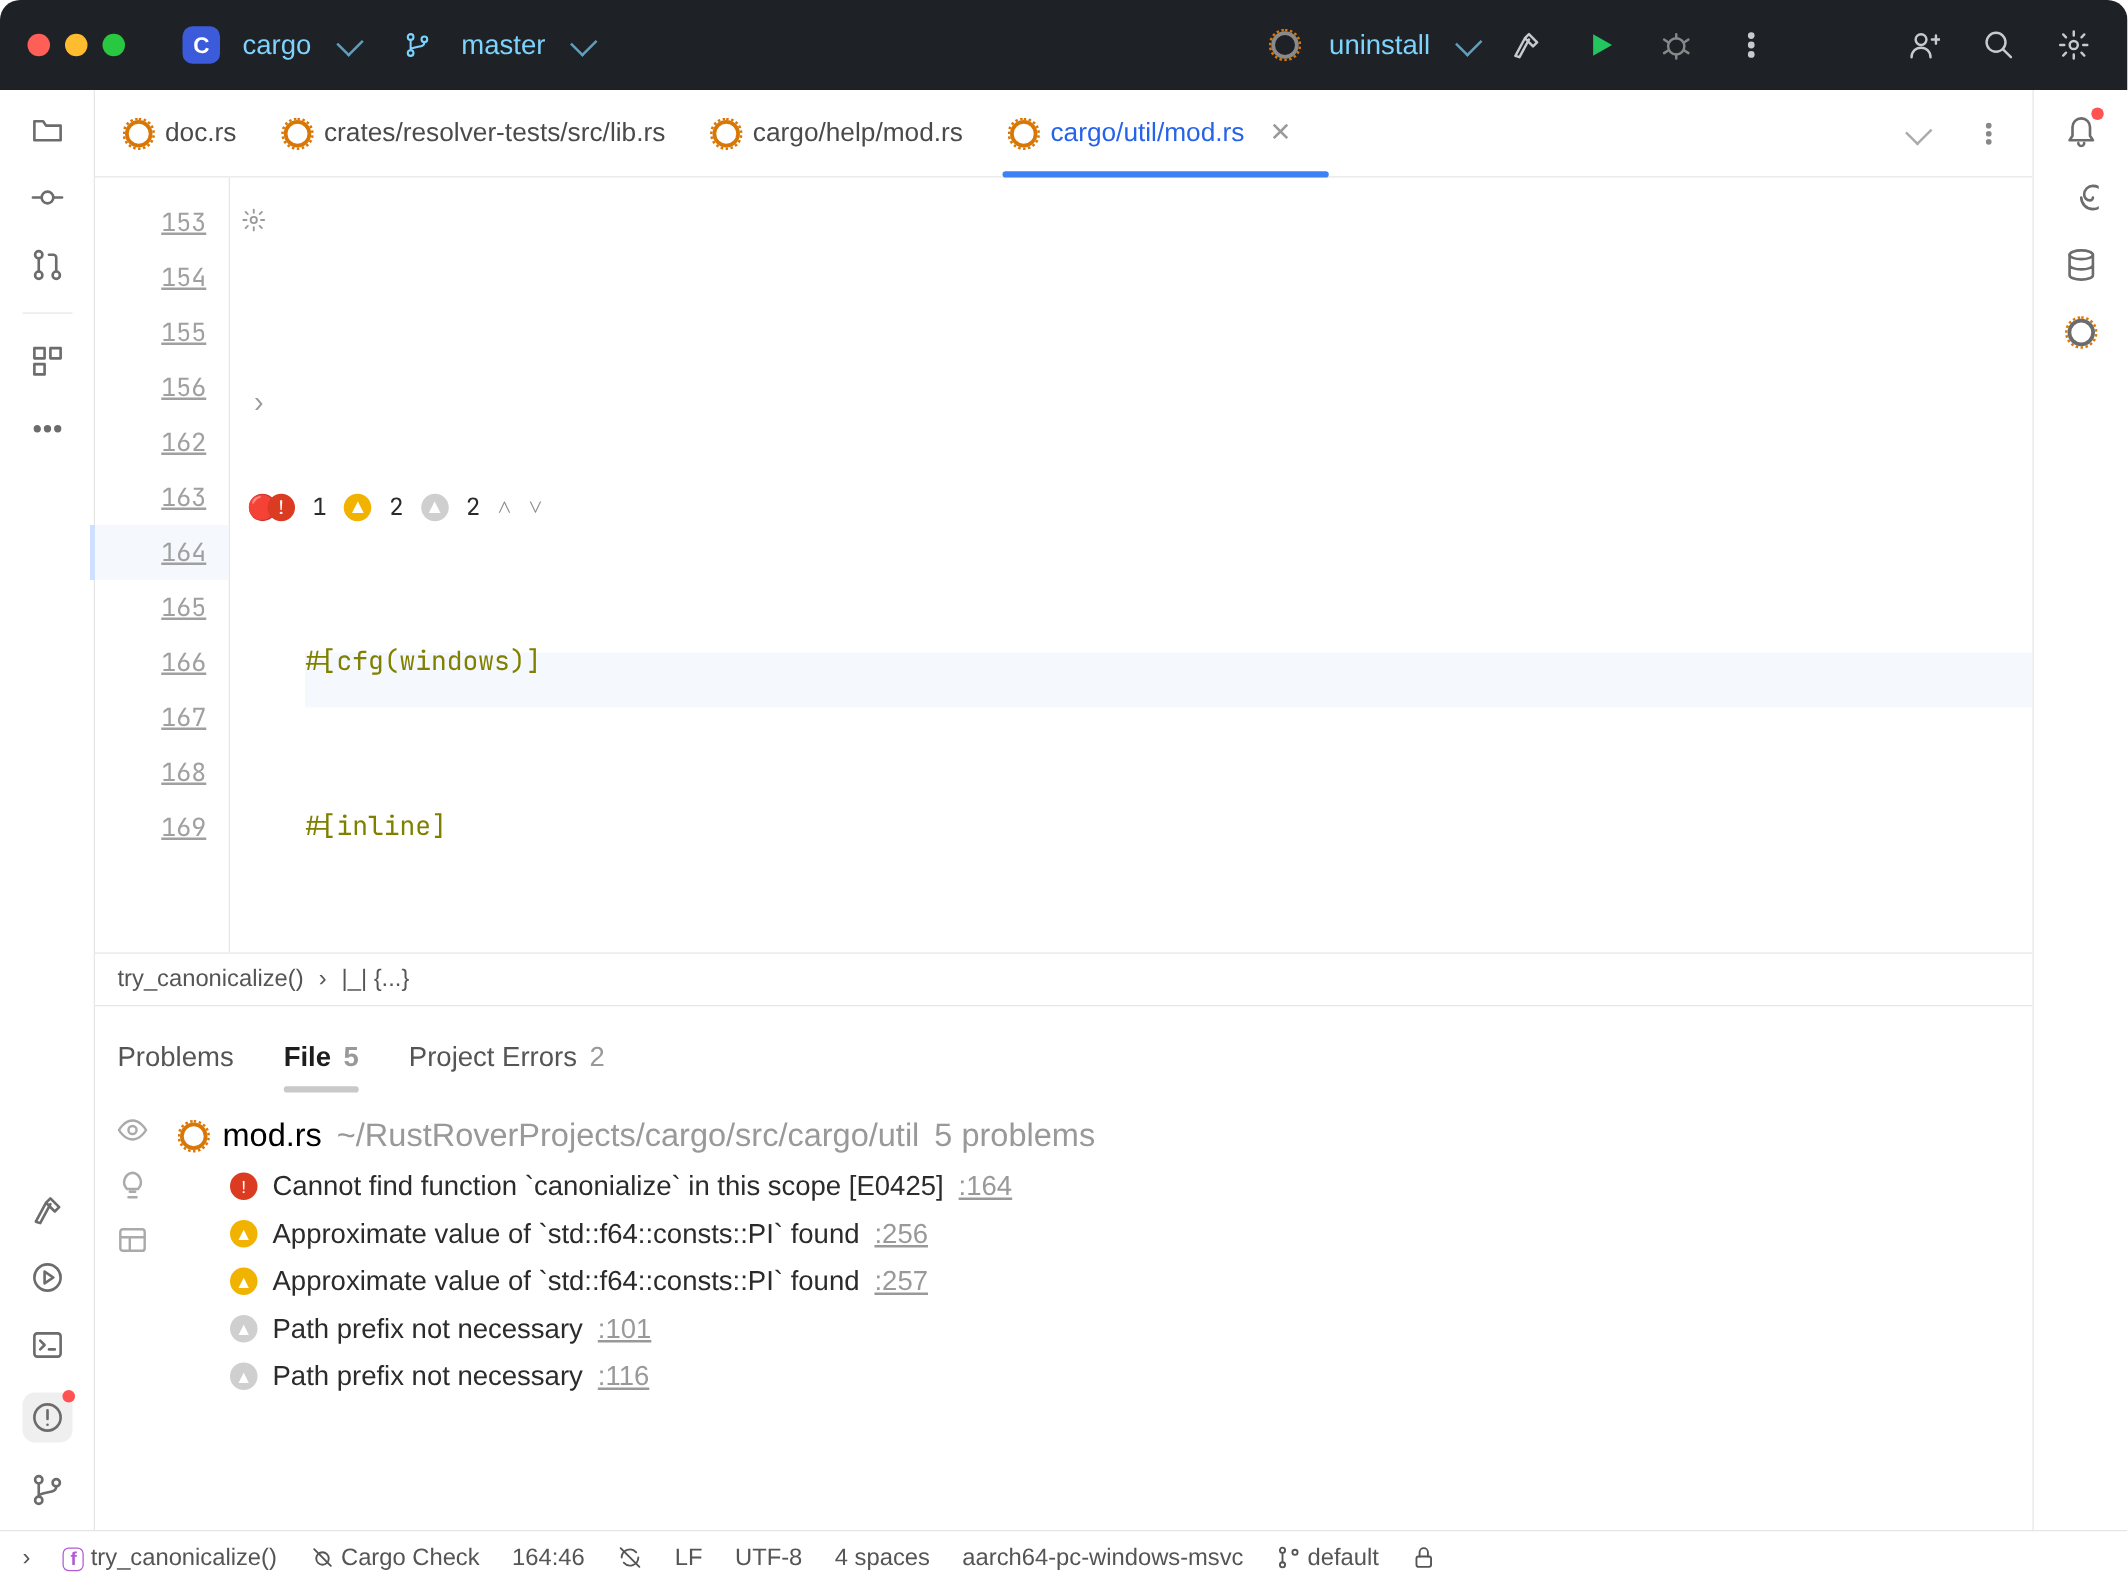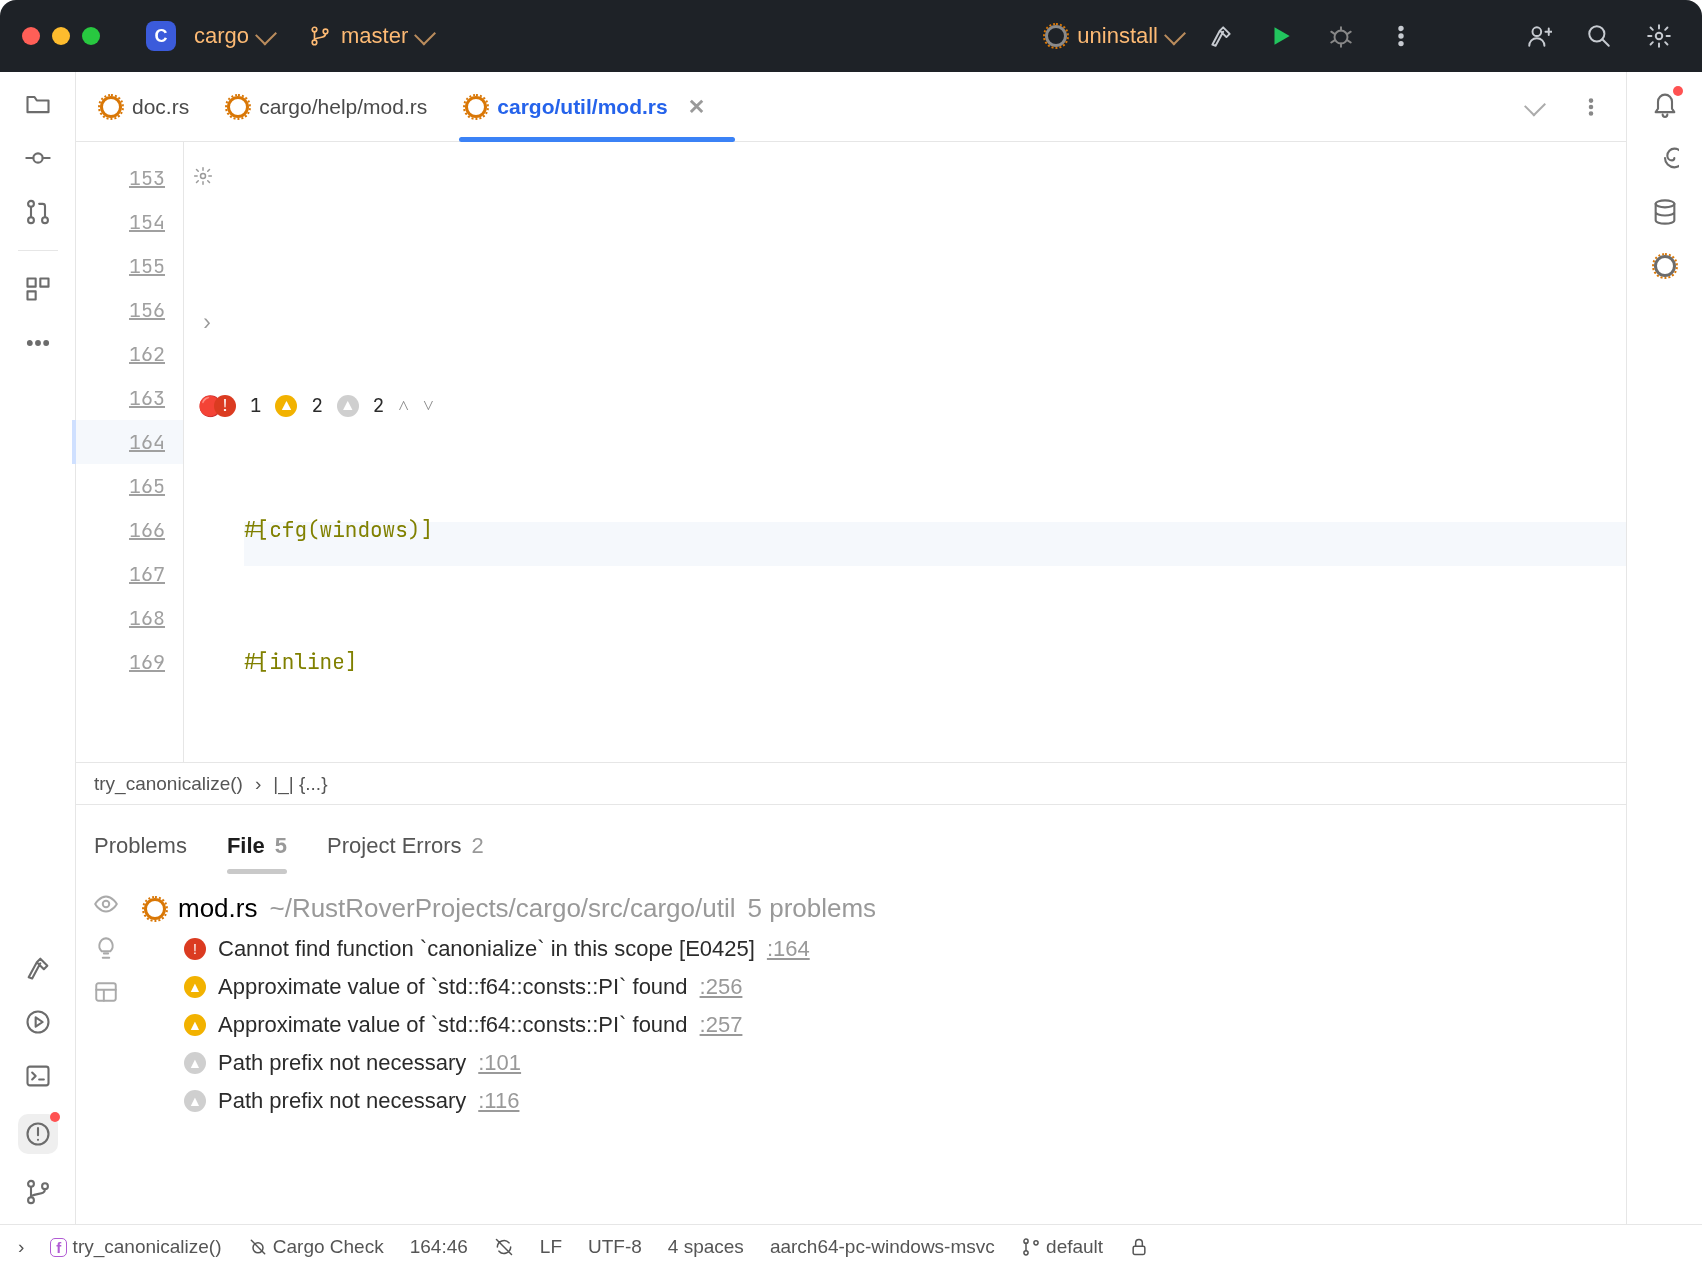--- a/index.html
+++ b/index.html
@@ -23,21 +23,21 @@
     --warn-yellow:#f2b200;
     --warn-gray:#cfcfcf;
   }
 
   
   .titlebar{height:72px;background:var(--titlebar-bg);color:var(--titlebar-fg);display:flex;align-items:center;padding:0 22px;gap:18px;border-top-left-radius:16px;border-top-right-radius:16px;}
   .traffic{display:flex;gap:12px;}
   .dot{width:18px;height:18px;border-radius:50%;}
   .dot.r{background:#ff5f57;} .dot.y{background:#febc2e;} .dot.g{background:#28c840;}
   .proj-badge{width:30px;height:30px;border-radius:8px;background:#3b5bdb;display:flex;align-items:center;justify-content:center;color:#fff;font-weight:700;font-size:18px;margin-left:28px;}
-  .tb-item{display:flex;align-items:center;gap:10px;font-size:22px;color:#fdba74;}
+  .tb-item{display:flex;align-items:center;gap:24px;font-size:22px;color:#7dd3fc;}
   .chev{width:14px;height:14px;position:relative;opacity:.7;}
   .chev::before{content:"";position:absolute;inset:0;border-right:2px solid currentColor;border-bottom:2px solid currentColor;transform:rotate(45deg);top:-3px;}
   .branch-ico{width:22px;height:22px;}
   .titlebar .spacer{flex:1;}
   .tb-iconbtn{width:42px;height:42px;display:flex;align-items:center;justify-content:center;border-radius:8px;color:#c7cbd1;}
   .tb-iconbtn svg{width:26px;height:26px;}
   .run-play svg{color:#22c55e;}
   .bug svg{color:#888;}
 
   
@@ -49,21 +49,21 @@
   .rail-sep{width:40px;height:1px;background:var(--panel-border);}
   .rail-spacer{flex:1;}
   .rail-ico.badge::after{content:"";position:absolute;top:-2px;right:-2px;width:10px;height:10px;border-radius:50%;background:#ff5252;}
   .rail-ico.active{background:#efefef;border-radius:10px;padding:4px;width:40px;height:40px;}
 
   .center{flex:1;display:flex;flex-direction:column;min-width:0;}
 
   
   .tabs{height:70px;border-bottom:1px solid var(--panel-border);display:flex;align-items:center;padding:0 24px;gap:38px;}
   .tab{display:flex;align-items:center;gap:10px;font-size:21px;color:#4a4a4a;position:relative;height:100%;}
-  .tab.sel{color:#2563eb;font-weight:700;}
+  .tab.sel{color:#2563eb;font-weight:400;}
   .tab.sel::after{content:"";position:absolute;left:-6px;right:-30px;bottom:-1px;height:5px;background:var(--tab-active-underline);border-radius:3px;}
   .tab .close{margin-left:10px;color:#9a9a9a;}
   .tabs .spacer{flex:1;}
   .rust-ico{width:22px;height:22px;border:3px solid var(--rust-orange);border-radius:50%;position:relative;}
   .rust-ico::before{content:"";position:absolute;inset:-5px;border:2px dotted var(--rust-orange);border-radius:50%;}
 
   
   .editor-row{flex:1;display:flex;min-height:0;}
   .gutter{width:108px;border-right:1px solid var(--panel-border);padding-top:14px;text-align:right;font-family:"JetBrains Mono",Menlo,monospace;font-size:20px;color:var(--gutter-gray);} 
   .gutter div{height:44px;line-height:44px;padding-right:18px;position:relative;text-decoration:underline;}
@@ -251,20 +251,24 @@
         </svg>
       </div>
   </div>
 
   <div class="center">
 
     <div class="tabs">
       <div class="tab">
           <span class="rust-ico"></span>
           <span>doc.rs</span>
+        </div>
+      <div class="tab">
+          <span class="rust-ico"></span>
+          <span>crates/resolver-tests/src/lib.rs</span>
         </div>
       <div class="tab">
           <span class="rust-ico"></span>
           <span>cargo/help/mod.rs</span>
         </div>
       <div class="tab sel">
           <span class="rust-ico"></span>
           <span>cargo/util/mod.rs</span>
           <span class="close">✕</span>
         </div>

